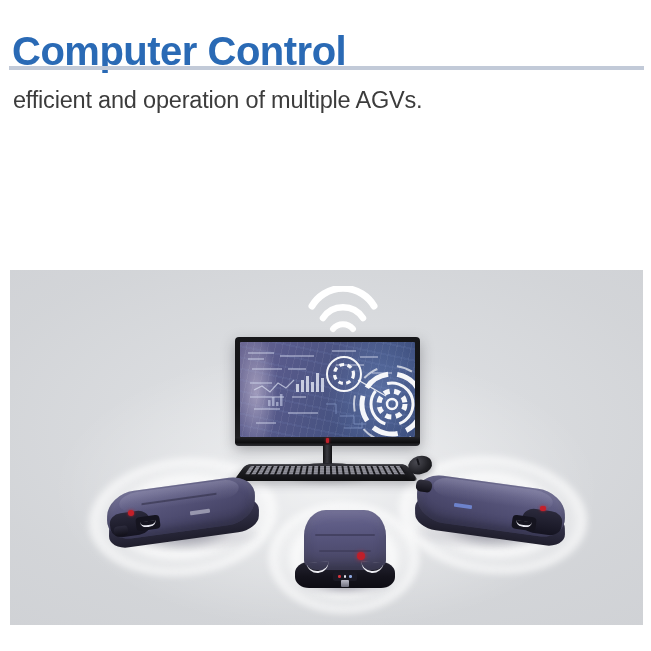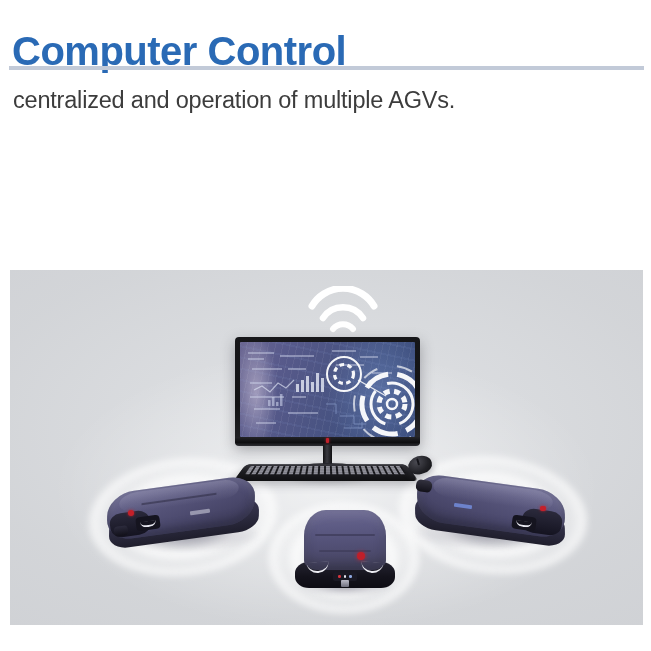--- a/index.html
+++ b/index.html
@@ -410,21 +410,21 @@
 </style>
 </head>
 <body>
 
 <div class="page">
 
   <div class="heading">Computer Control</div>
   <div class="title-rule"></div>
 
   <div class="body-copy">
-    <span class="line">centralized and operation of multiple AGVs.</span>
+    <span class="line">efficient and operation of multiple AGVs.</span>
   </div>
 
   <div class="photo-panel">
     <div class="panel-vignette"></div>
 
     <div class="glow glow-left"></div>
     <div class="glow glow-right"></div>
     <div class="glow glow-center"></div>
 
     <div class="wifi">

